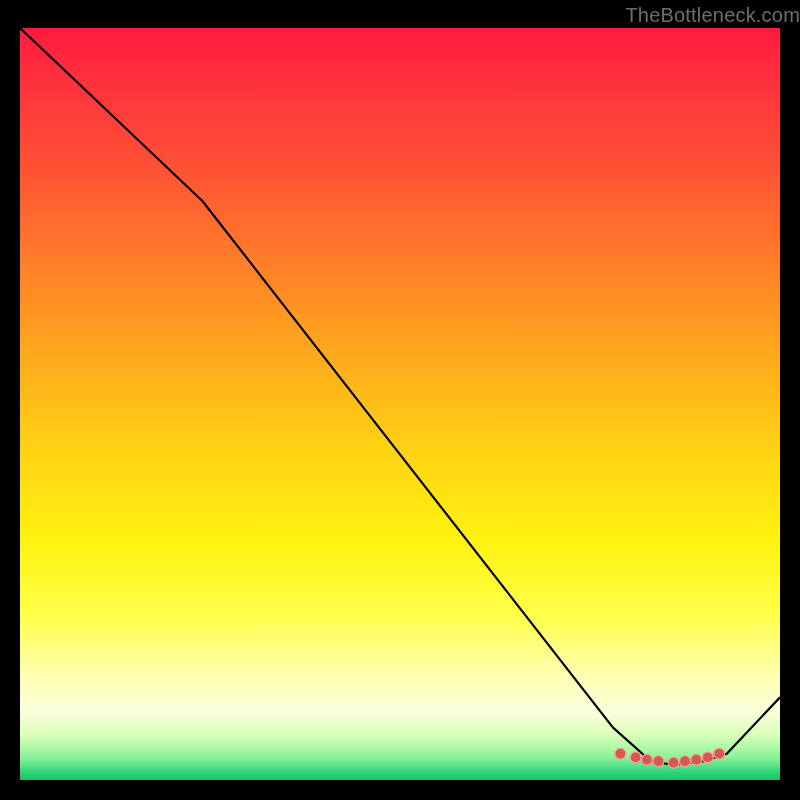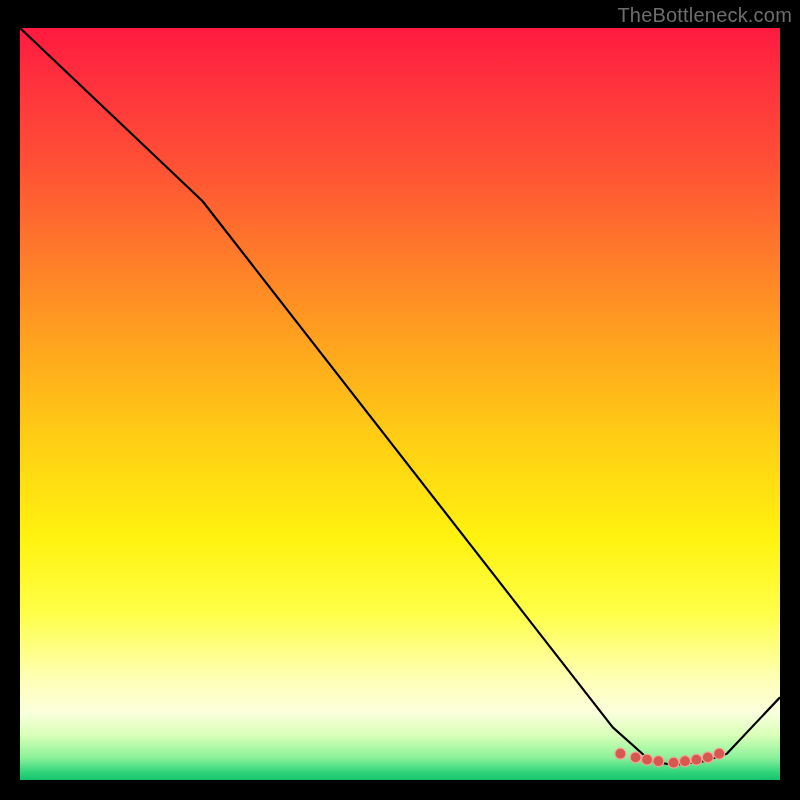--- a/index.html
+++ b/index.html
@@ -13,21 +13,21 @@
   }
   .canvas {
     position: relative;
     width: 800px;
     height: 800px;
     background: #000;
   }
   .watermark {
     position: absolute;
     top: 4px;
-    right: 8px;
+    right: 0;
     color: #6e6e6e;
     font-size: 20px;
     font-weight: 400;
     letter-spacing: 0.2px;
     z-index: 10;
   }
   .plot-frame {
     position: absolute;
     left: 20px;
     top: 28px;

